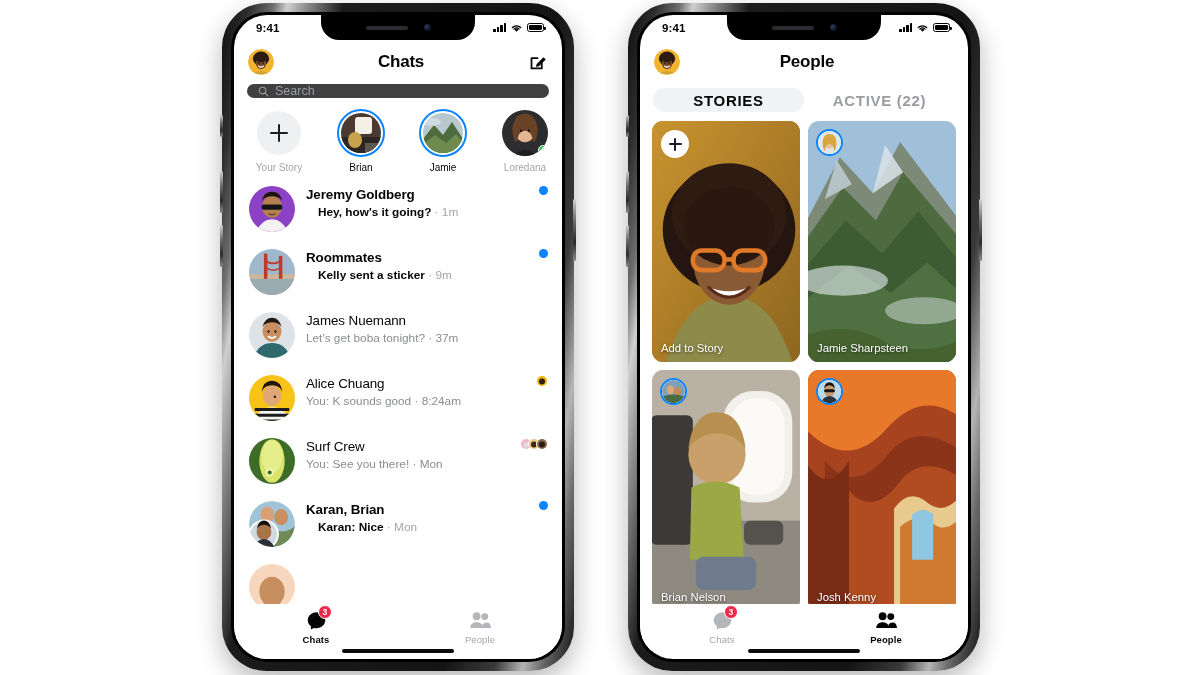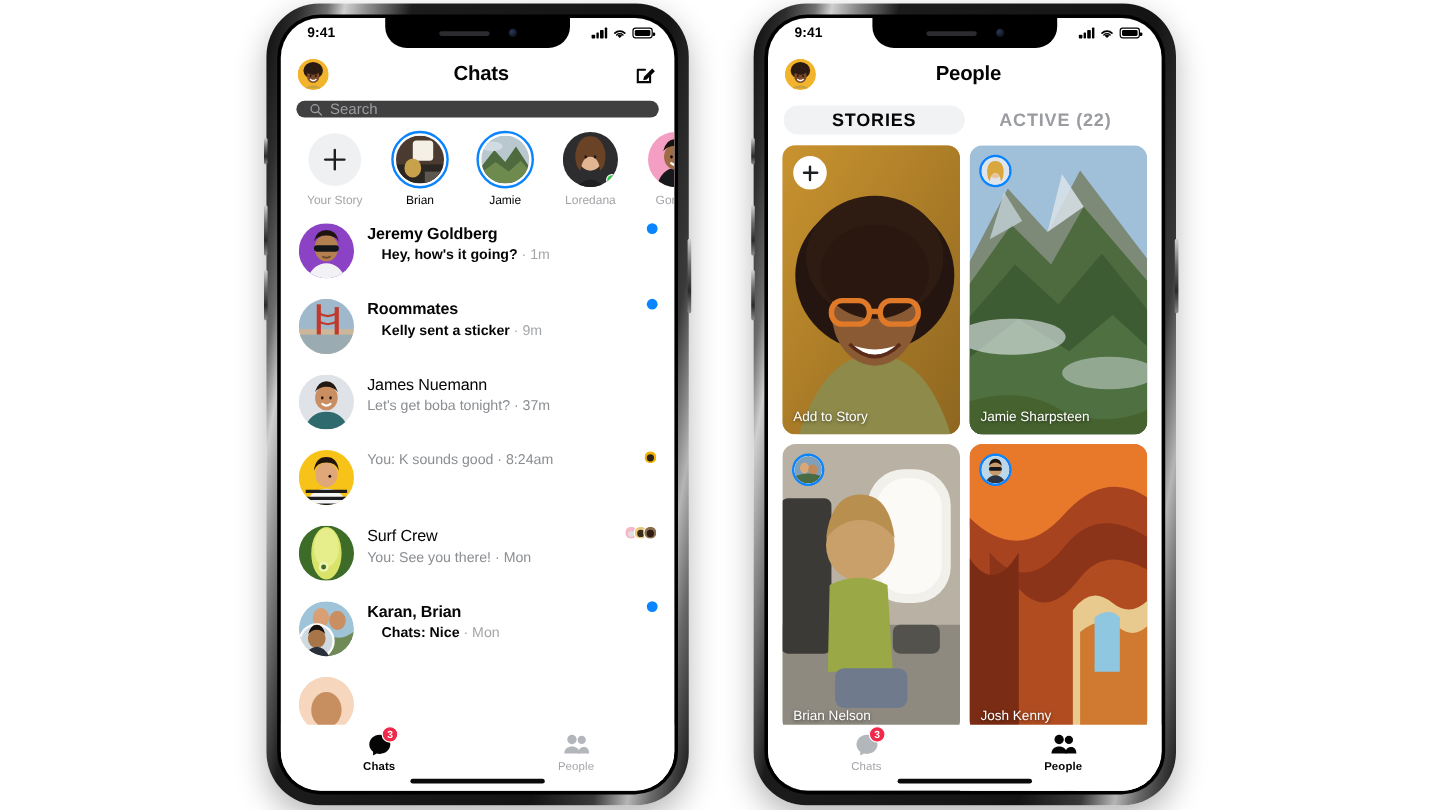--- a/index.html
+++ b/index.html
@@ -84,21 +84,21 @@
   .compose { width: 20px; height: 20px; }
 
   
   .searchbar {
     margin: 2px 13px 0 13px; height: 14px; border-radius: 15px;
     background:#404040; display:flex; align-items:center; gap:6px; padding: 0 11px;
   }
   .searchbar span.ph { font-size: 12.5px; color:#9a9ca1; }
 
   
-  .story-row { display:flex; gap: 5px; padding: 11px 0 0 12px; overflow:hidden; }
+  .story-row { display:flex; gap: 16px; padding: 11px 0 0 12px; overflow:hidden; }
   .story-cell { width: 66px; flex:0 0 auto; display:flex; flex-direction:column; align-items:center; }
   .ring { width: 48px; height: 48px; border-radius:50%; display:flex; align-items:center; justify-content:center; position:relative; }
   .ring.active { border: 2.2px solid #0a84ff; padding:2px; }
   .ring.plain { padding: 0; }
   .ring .ph-img { width:100%; height:100%; border-radius:50%; overflow:hidden; }
   .addstory { width:44px; height:44px; border-radius:50%; background:#eef0f2; display:flex; align-items:center; justify-content:center; }
   .addstory::before { content:""; position:absolute; width:18px; height:2.2px; background:#1c1e21; border-radius:2px;}
   .addstory::after  { content:""; position:absolute; width:2.2px; height:18px; background:#1c1e21; border-radius:2px;}
   .story-name { margin-top:5px; font-size: 10px; color:#050505; font-weight:normal; white-space:nowrap; }
   .story-name.muted { color:#a3a5a9; font-weight:normal; }
@@ -378,20 +378,21 @@
               <svg class="img" viewBox="0 0 40 40">
                 <rect width="40" height="40" fill="#f8c318"></rect>
                 <path d="M4 40 q5 -12 16 -12 q11 0 16 12 Z" fill="#f4f5f7"></path>
                 <path d="M5 40 h30 M5 35 h30 M5 30 h30" stroke="#1c1c1e" stroke-width="2.4"></path>
                 <ellipse cx="20" cy="18" rx="8" ry="9" fill="#e0a878"></ellipse>
                 <path d="M11 15 q1 -10 9 -10 q8 0 9 10 q-2 -6 -9 -6 q-7 0 -9 6 z" fill="#20150e"></path>
                 <ellipse cx="22.5" cy="19" rx="1" ry="1.1" fill="#1a1108"></ellipse>
               </svg>
             </div>
             <div class="chat-txt">
+              <div class="chat-name">Alice Chuang</div>
               <div class="chat-snip">
                 <span>You: K sounds good</span> · <span>8:24am</span>
               </div>
             </div>
             <div class="chat-right">
               <div class="seen-stack">
                 <div class="seen-av">
                   <svg class="img" viewBox="0 0 20 20">
                       <rect width="20" height="20" fill="#f0b400"></rect>
                       <circle cx="10" cy="11" r="6" fill="#2c2118"></circle>
@@ -458,21 +459,21 @@
                   <circle cx="13" cy="29" r="11.4" fill="#cfd9e0"></circle>
                   <ellipse cx="13" cy="27" rx="6.4" ry="7" fill="#a87548"></ellipse>
                   <path d="M6.8 24 q1.6 -7 6.2 -7 q4.6 0 6.2 7 q-2.4 -3.4 -6.2 -3.4 q-3.8 0 -6.2 3.4 z" fill="#15100c"></path>
                   <path d="M3 42 q4 -9 10 -9 q6 0 10 9 Z" fill="#2a2f3a"></path>
                 </g>
               </svg>
             </div>
             <div class="chat-txt">
               <div class="chat-name unread">Karan, Brian</div>
               <div class="chat-snip unread">
-                <span class="sender-b">Chats:</span>
+                <span class="sender-b">Karan:</span>
                 <span>Nice</span><span class="meta"> · <span>Mon</span></span>
               </div>
             </div>
             <div class="chat-right">
                 <div class="unread-dot"></div>
               </div>
           </div>
 
           <div class="chat-row">
             <div class="chat-av">

